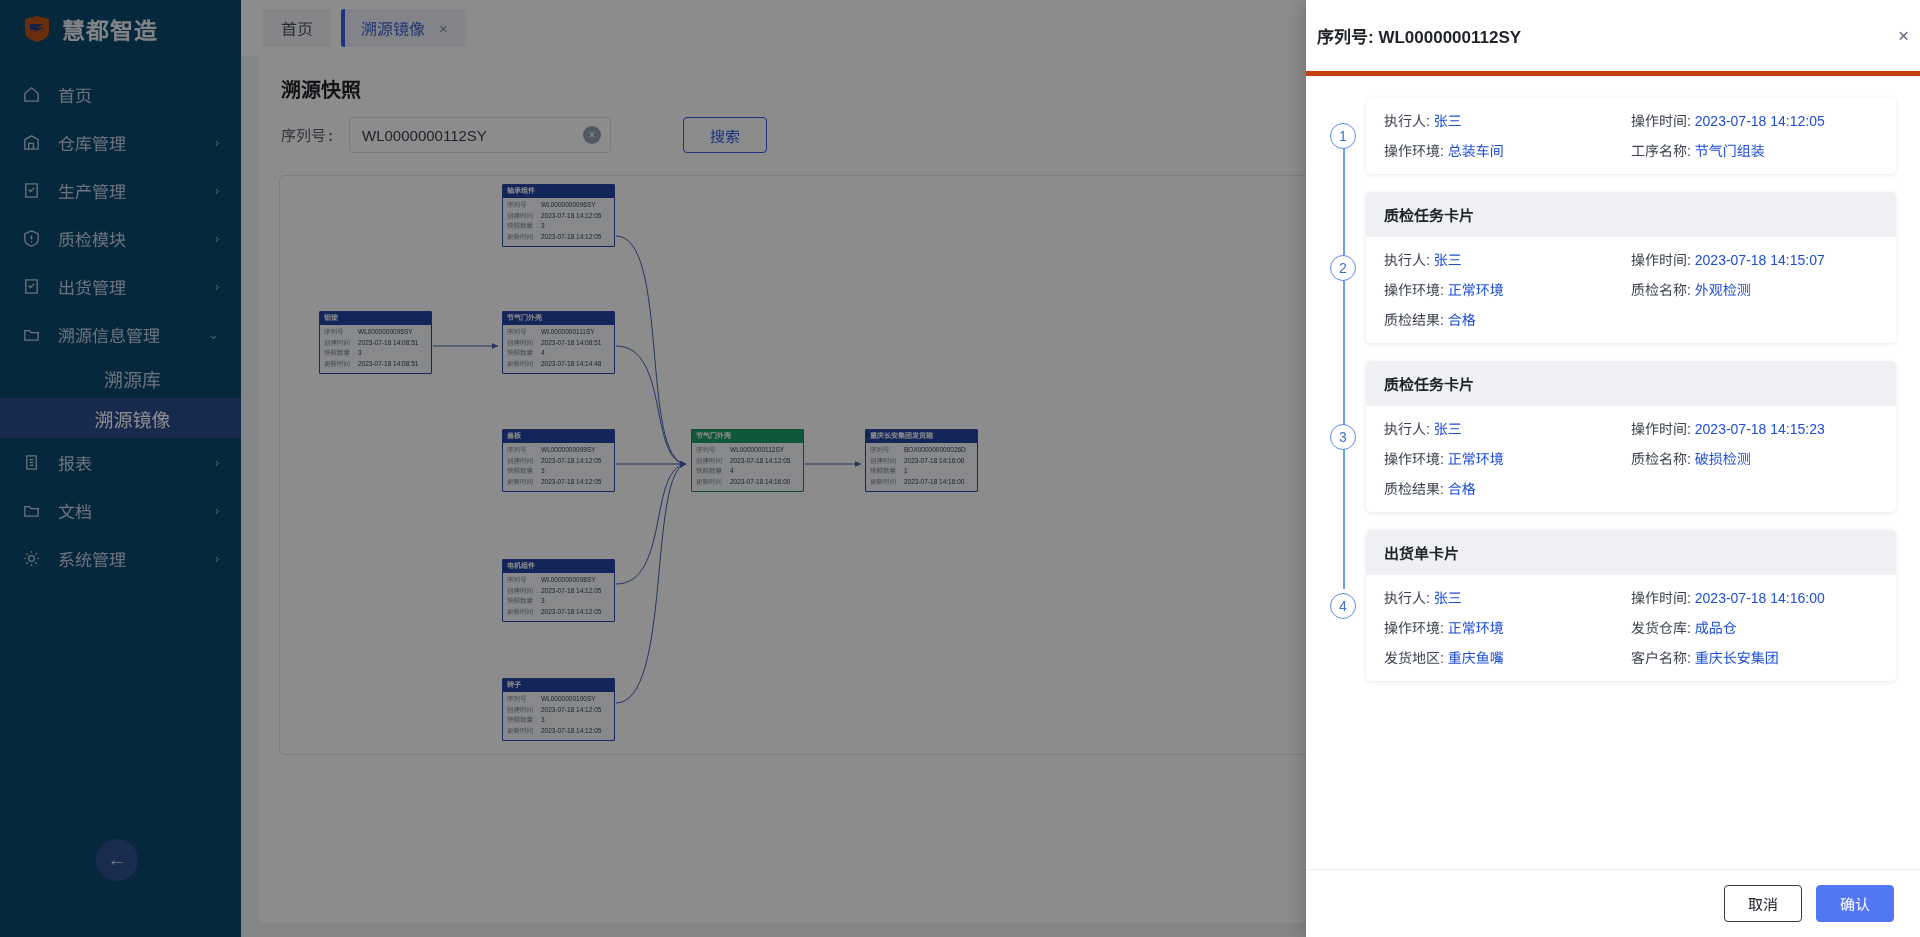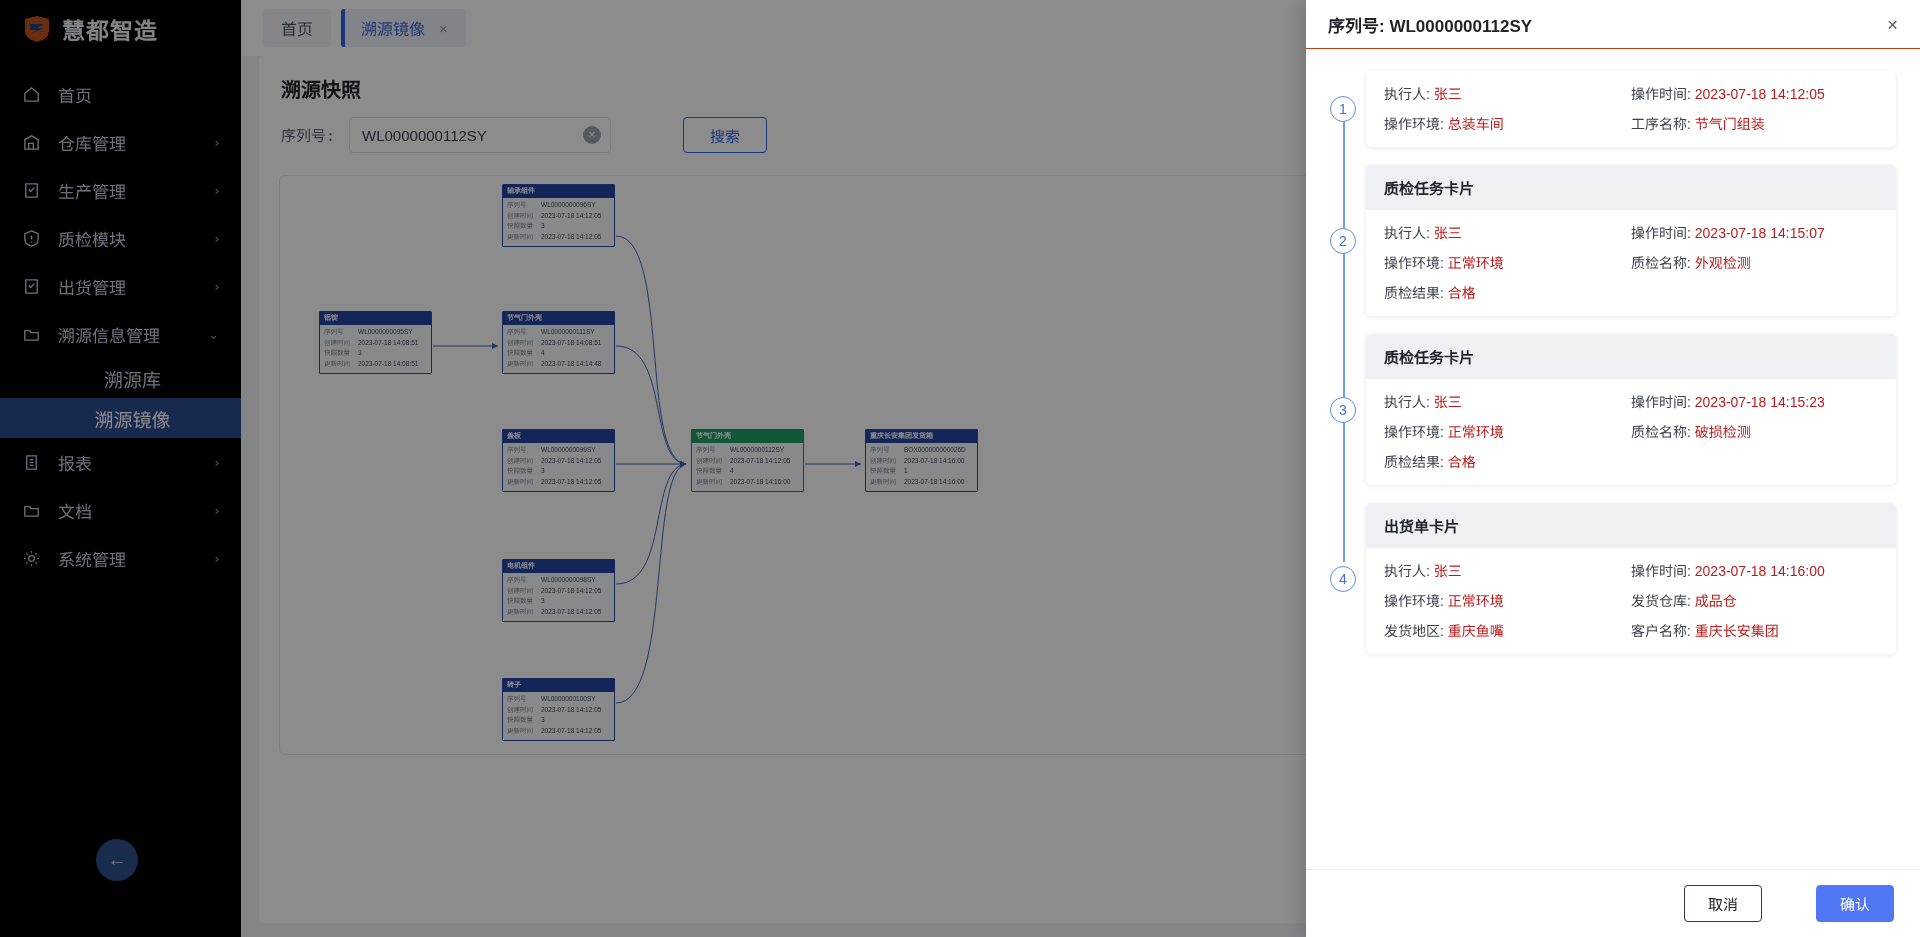--- a/index.html
+++ b/index.html
@@ -6,21 +6,21 @@
   html, body {
     width: 1920px; height: 937px;
     font-family: "Liberation Sans", "DejaVu Sans", sans-serif;
     overflow: hidden; background: #f0f2f5;
   }
   .app { position: relative; width: 1920px; height: 937px; }
 
   
   .sidebar {
     position: absolute; left: 0; top: 0; width: 241px; height: 937px;
-    background: #000000; color: #c9d2e4; overflow: hidden;
+    background: #0c4a6e; color: #c9d2e4; overflow: hidden;
   }
   .brand { display: flex; align-items: center; gap: 10px; height: 58px; padding-left: 22px; }
   .brand-logo { width: 30px; height: 28px; position: relative; }
   .brand-text { font-size: 23px; font-weight: 700; color: #eceff6; letter-spacing: 1px; }
   .nav { margin-top: 12px; }
   .nav-item {
     display: flex; align-items: center; height: 48px; padding: 0 22px;
     font-size: 17px; color: #c6cfe2; cursor: pointer; position: relative;
   }
   .nav-item .ico { width: 26px; height: 22px; display: inline-flex; align-items: center; }
@@ -91,46 +91,46 @@
   .gnode .gv { color: #3c4352; }
   .gnode .gbody { padding: 2px 0 3px 0; }
 
   
   .mask { position: absolute; inset: 0; background: rgba(0,0,0,.45); }
   .drawer {
     position: absolute; right: 0; top: 0; width: 614px; height: 937px; background: #fff;
     box-shadow: -4px 0 16px rgba(0,0,0,.16); display: flex; flex-direction: column;
   }
   .drawer-head {
-    height: 49px; flex: none; display: flex; align-items: center; justify-content: space-between;
-    padding: 0 22px; border-bottom: 1px solid #c2410c;
+    height: 76px; flex: none; display: flex; align-items: center; justify-content: space-between;
+    padding: 0 11px; border-bottom: 5px solid #c2410c;
   }
   .drawer-title { font-size: 17px; font-weight: 700; color: #1f2328; }
   .drawer-close { font-size: 19px; color: #5b6270; cursor: pointer; background: none; border: none; line-height: 1; }
   .drawer-body { flex: 1; overflow-y: auto; padding: 22px 24px 20px 24px; position: relative; }
   .timeline { position: relative; padding-left: 36px; }
   .tl-line { position: absolute; left: 13px; top: 34px; bottom: 92px; width: 2px; background: #6d9ee8; }
   .tl-item { position: relative; margin-bottom: 18px; }
   .tl-dot {
     position: absolute; left: -36px; top: 50%; transform: translateY(-50%);
     width: 26px; height: 26px; border-radius: 50%; border: 1.5px solid #5b8de4; background: #fff;
     color: #3e6fd0; font-size: 14px; display: flex; align-items: center; justify-content: center;
   }
   .card { border-radius: 5px; overflow: hidden; box-shadow: 0 1px 4px rgba(20,30,60,.10); background: #fff; }
   .card-head { background: #eef0f4; font-size: 15px; font-weight: 700; color: #20242b; padding: 12px 18px; }
   .card-body { padding: 12px 18px 14px 18px; display: grid; grid-template-columns: 1fr 1fr; row-gap: 10px; }
   .field { font-size: 14px; color: #3d434e; }
   .field .fk { color: #3d434e; }
-  .field .fv { color: #b91c1c; }
+  .field .fv { color: #1d4ed8; }
   .drawer-foot {
     flex: none; height: 68px; border-top: 1px solid #eceef2; display: flex;
     align-items: center; justify-content: flex-end; gap: 14px; padding-right: 26px;
   }
   .btn { height: 37px; min-width: 78px; border-radius: 4px; font-size: 15px; cursor: pointer;
-         font-family: "Liberation Sans", sans-serif; margin-left: 40px; }
+         font-family: "Liberation Sans", sans-serif; }
   .btn-cancel { background: #fff; border: 1px solid #333a45; color: #20242b; }
   .btn-ok { background: #5277f5; border: 1px solid #5277f5; color: #ffffff; }
 </style>
 </head>
 <body>
 
 <div class="app">
 
   <aside class="sidebar">
     <div class="brand">

